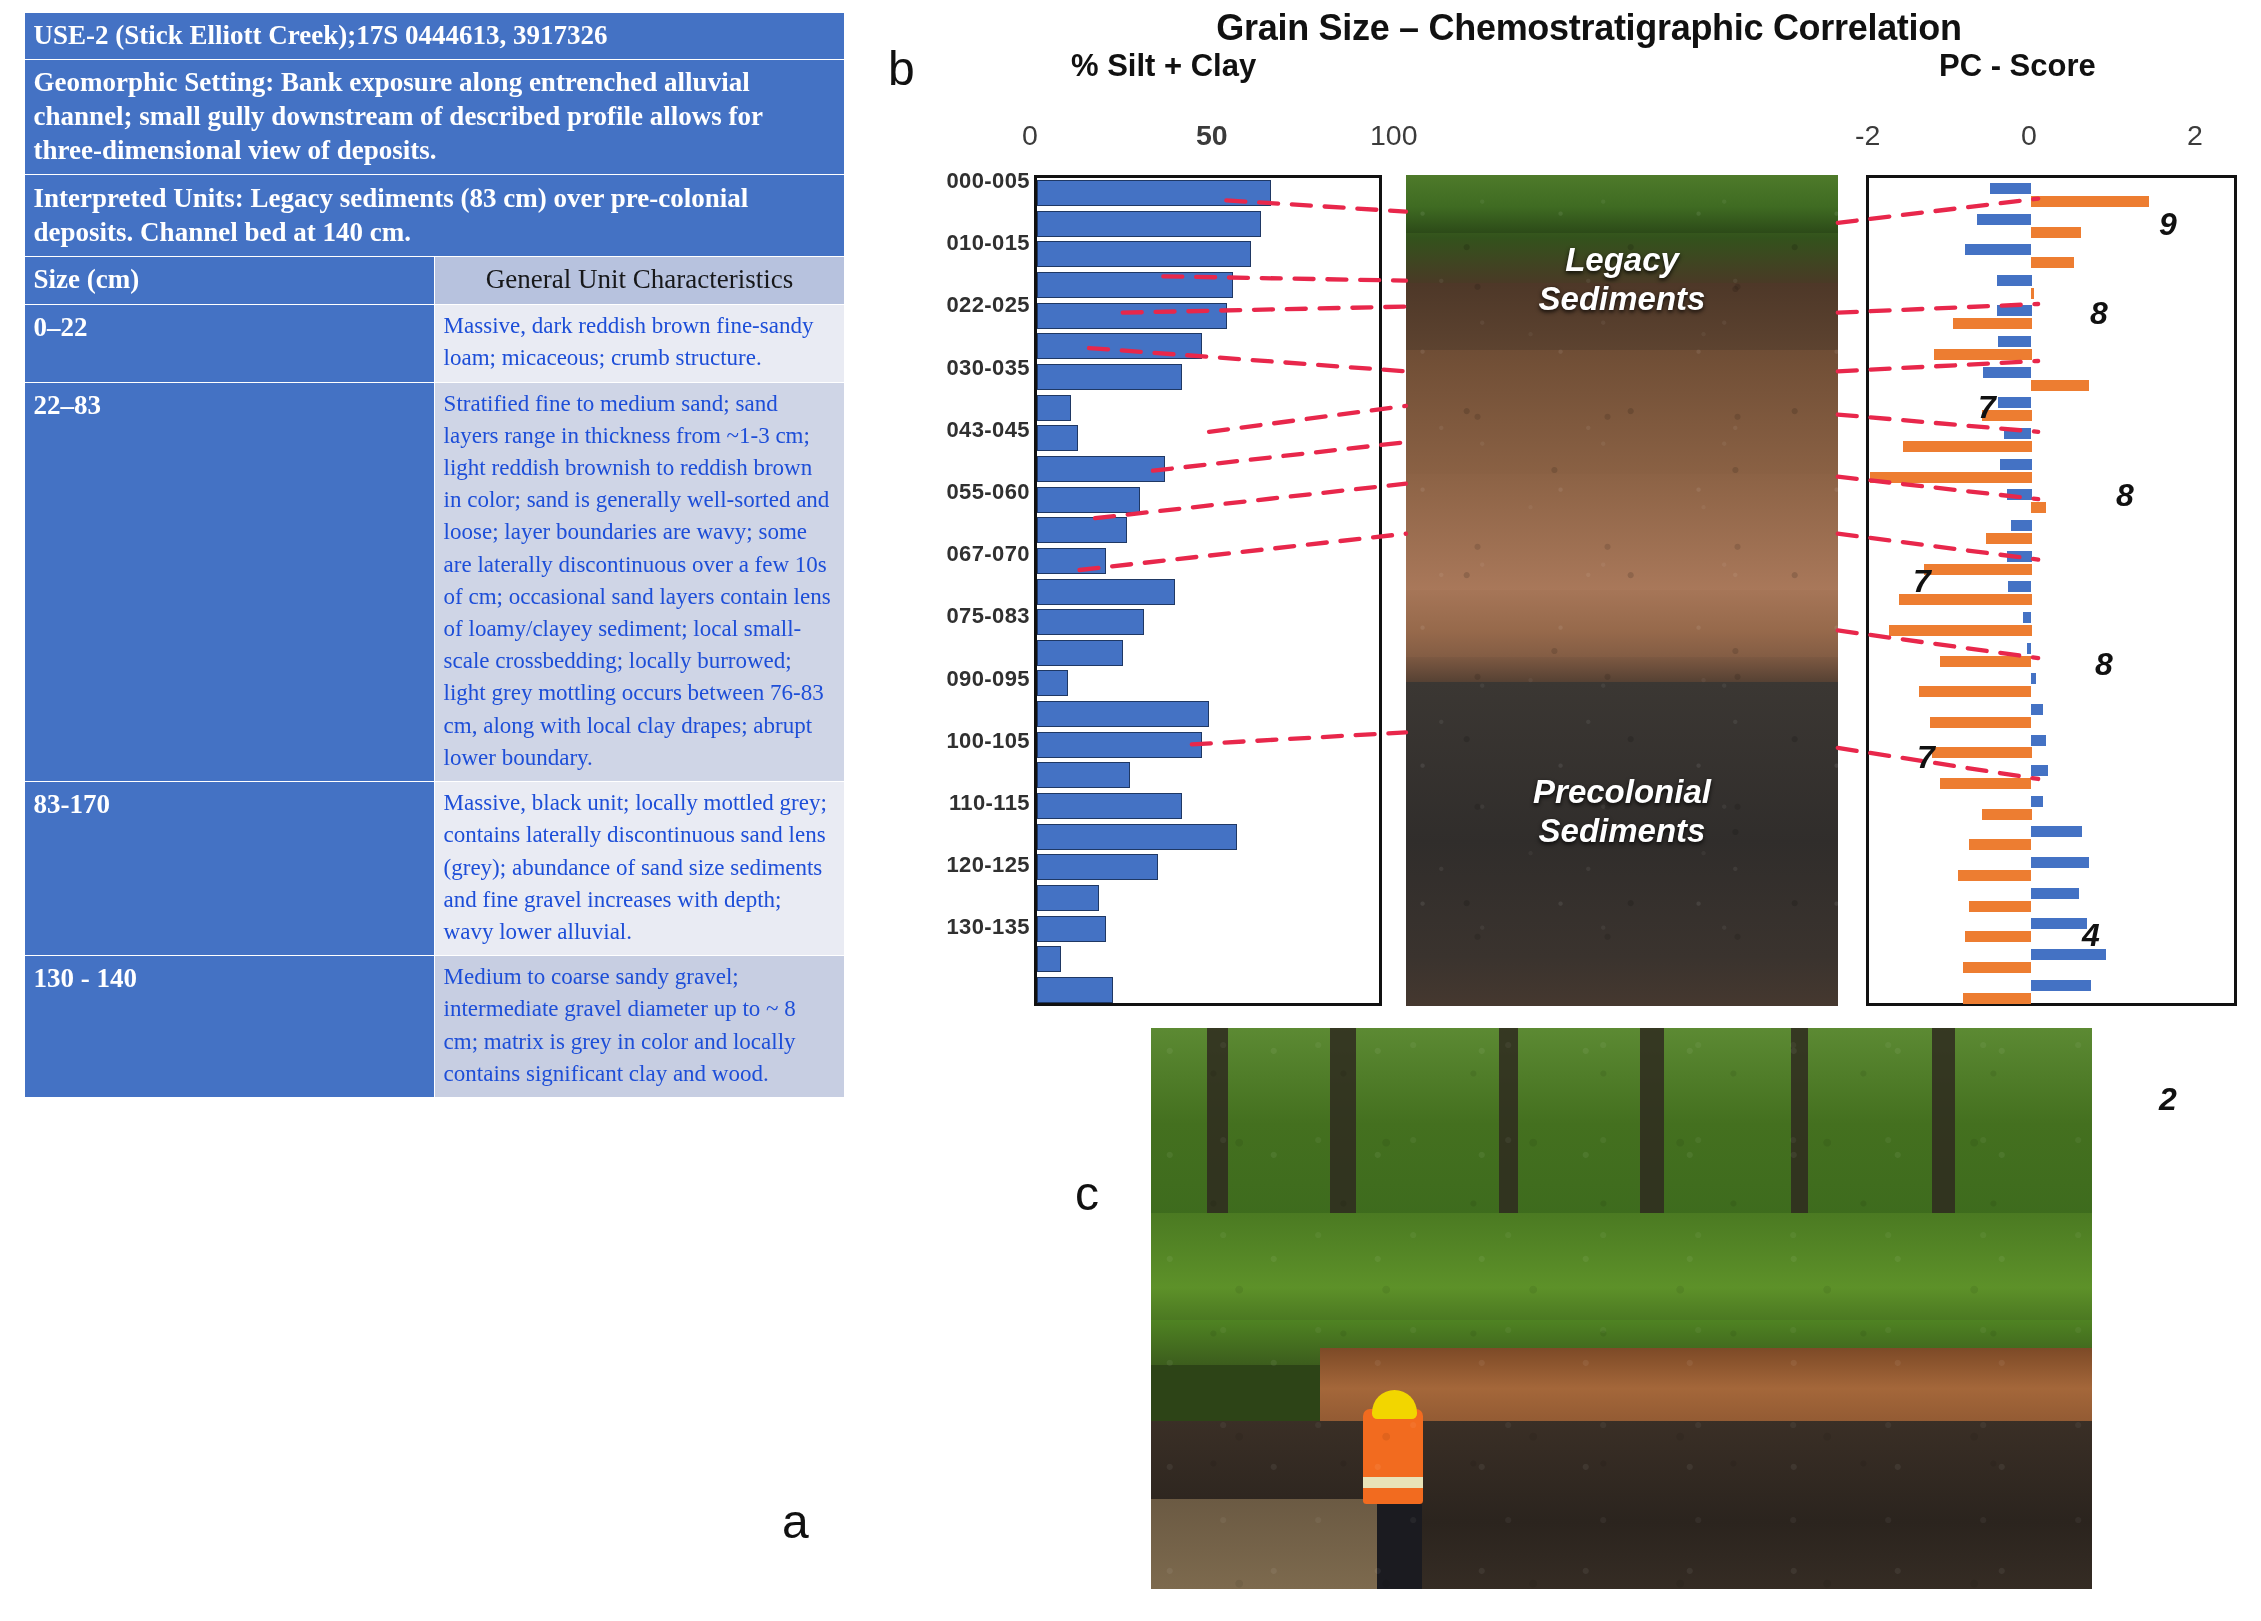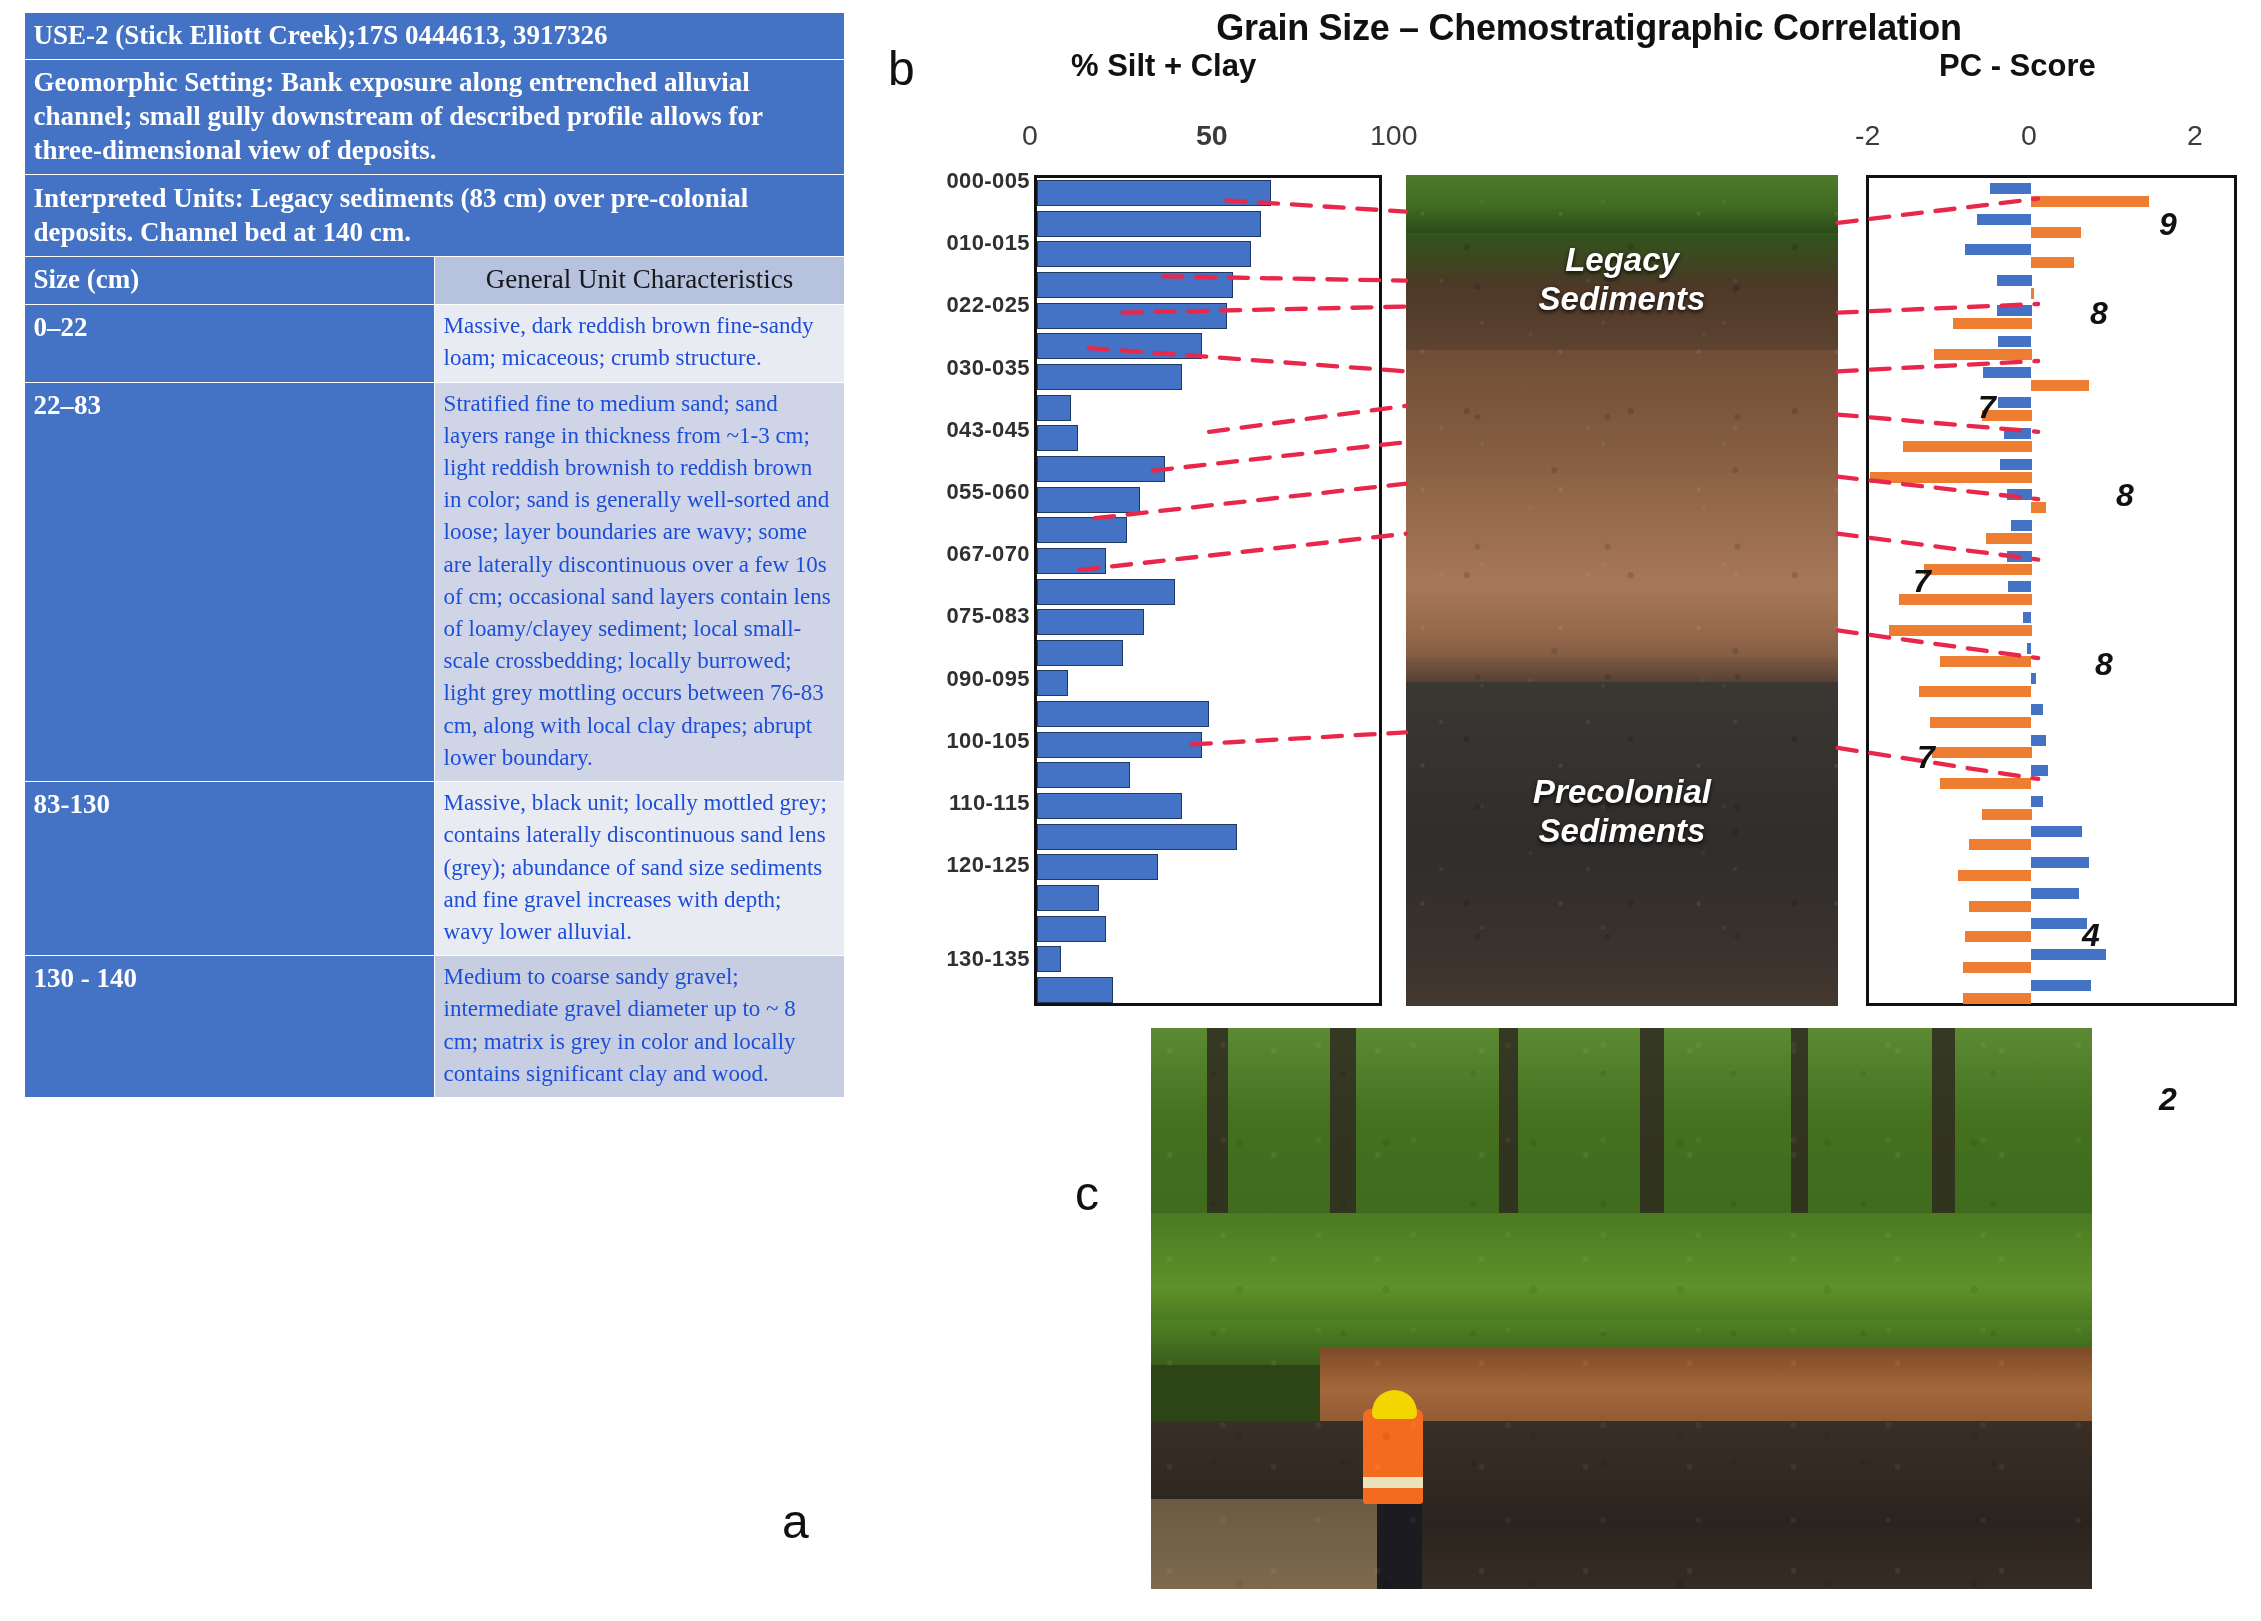--- a/index.html
+++ b/index.html
@@ -187,21 +187,21 @@
       </tr>
       <tr>
         <td class="depth-cell">0–22</td>
         <td class="desc-cell bg-light">Massive, dark reddish brown fine-sandy loam; micaceous; crumb structure.</td>
       </tr>
       <tr>
         <td class="depth-cell">22–83</td>
         <td class="desc-cell bg-mid">Stratified fine to medium sand; sand layers range in thickness from ~1-3 cm; light reddish brownish to reddish brown in color; sand is generally well-sorted and loose; layer boundaries are wavy; some are laterally discontinuous over a few 10s of cm; occasional sand layers contain lens of loamy/clayey sediment; local small-scale crossbedding; locally burrowed; light grey mottling occurs between 76-83 cm, along with local clay drapes; abrupt lower boundary.</td>
       </tr>
       <tr>
-        <td class="depth-cell">83-130</td>
+        <td class="depth-cell">83-170</td>
         <td class="desc-cell bg-light">Massive, black unit; locally mottled grey; contains laterally discontinuous sand lens (grey); abundance of sand size sediments and fine gravel increases with depth; wavy lower alluvial.</td>
       </tr>
       <tr>
         <td class="depth-cell">130 - 140</td>
         <td class="desc-cell bg-mid2">Medium to coarse sandy gravel; intermediate gravel diameter up to ~ 8 cm; matrix is grey in color and locally contains significant clay and wood.</td>
       </tr>
     </tbody>
   </table>
 </div>
 <div id="panel-a-letter">a</div>
@@ -229,21 +229,21 @@
     <div class="depth-lbl" style="top: 124px;">022-025</div>
     <div class="depth-lbl" style="top: 187px;">030-035</div>
     <div class="depth-lbl" style="top: 249px;">043-045</div>
     <div class="depth-lbl" style="top: 311px;">055-060</div>
     <div class="depth-lbl" style="top: 373px;">067-070</div>
     <div class="depth-lbl" style="top: 435px;">075-083</div>
     <div class="depth-lbl" style="top: 498px;">090-095</div>
     <div class="depth-lbl" style="top: 560px;">100-105</div>
     <div class="depth-lbl" style="top: 622px;">110-115</div>
     <div class="depth-lbl" style="top: 684px;">120-125</div>
-    <div class="depth-lbl" style="top: 746px; margin-top: 32px;">130-135</div>
+    <div class="depth-lbl" style="top: 746px;">130-135</div>
   </div>
 
 <div id="silt-box">
     <div class="silt-bar" title="000-005 cm : 68%" style="top: 2.1px; height: 26px; width: 234px;"></div>
     <div class="silt-bar" title="005-010 cm : 65%" style="top: 33px; height: 26px; width: 224px;"></div>
     <div class="silt-bar" title="010-015 cm : 62%" style="top: 63px; height: 26px; width: 214px;"></div>
     <div class="silt-bar" title="015-020 cm : 57%" style="top: 94px; height: 26px; width: 196px;"></div>
     <div class="silt-bar" title="022-025 cm : 55%" style="top: 125px; height: 26px; width: 190px;"></div>
     <div class="silt-bar" title="025-030 cm : 48%" style="top: 155px; height: 26px; width: 165px;"></div>
     <div class="silt-bar" title="030-035 cm : 42%" style="top: 186px; height: 26px; width: 145px;"></div>

